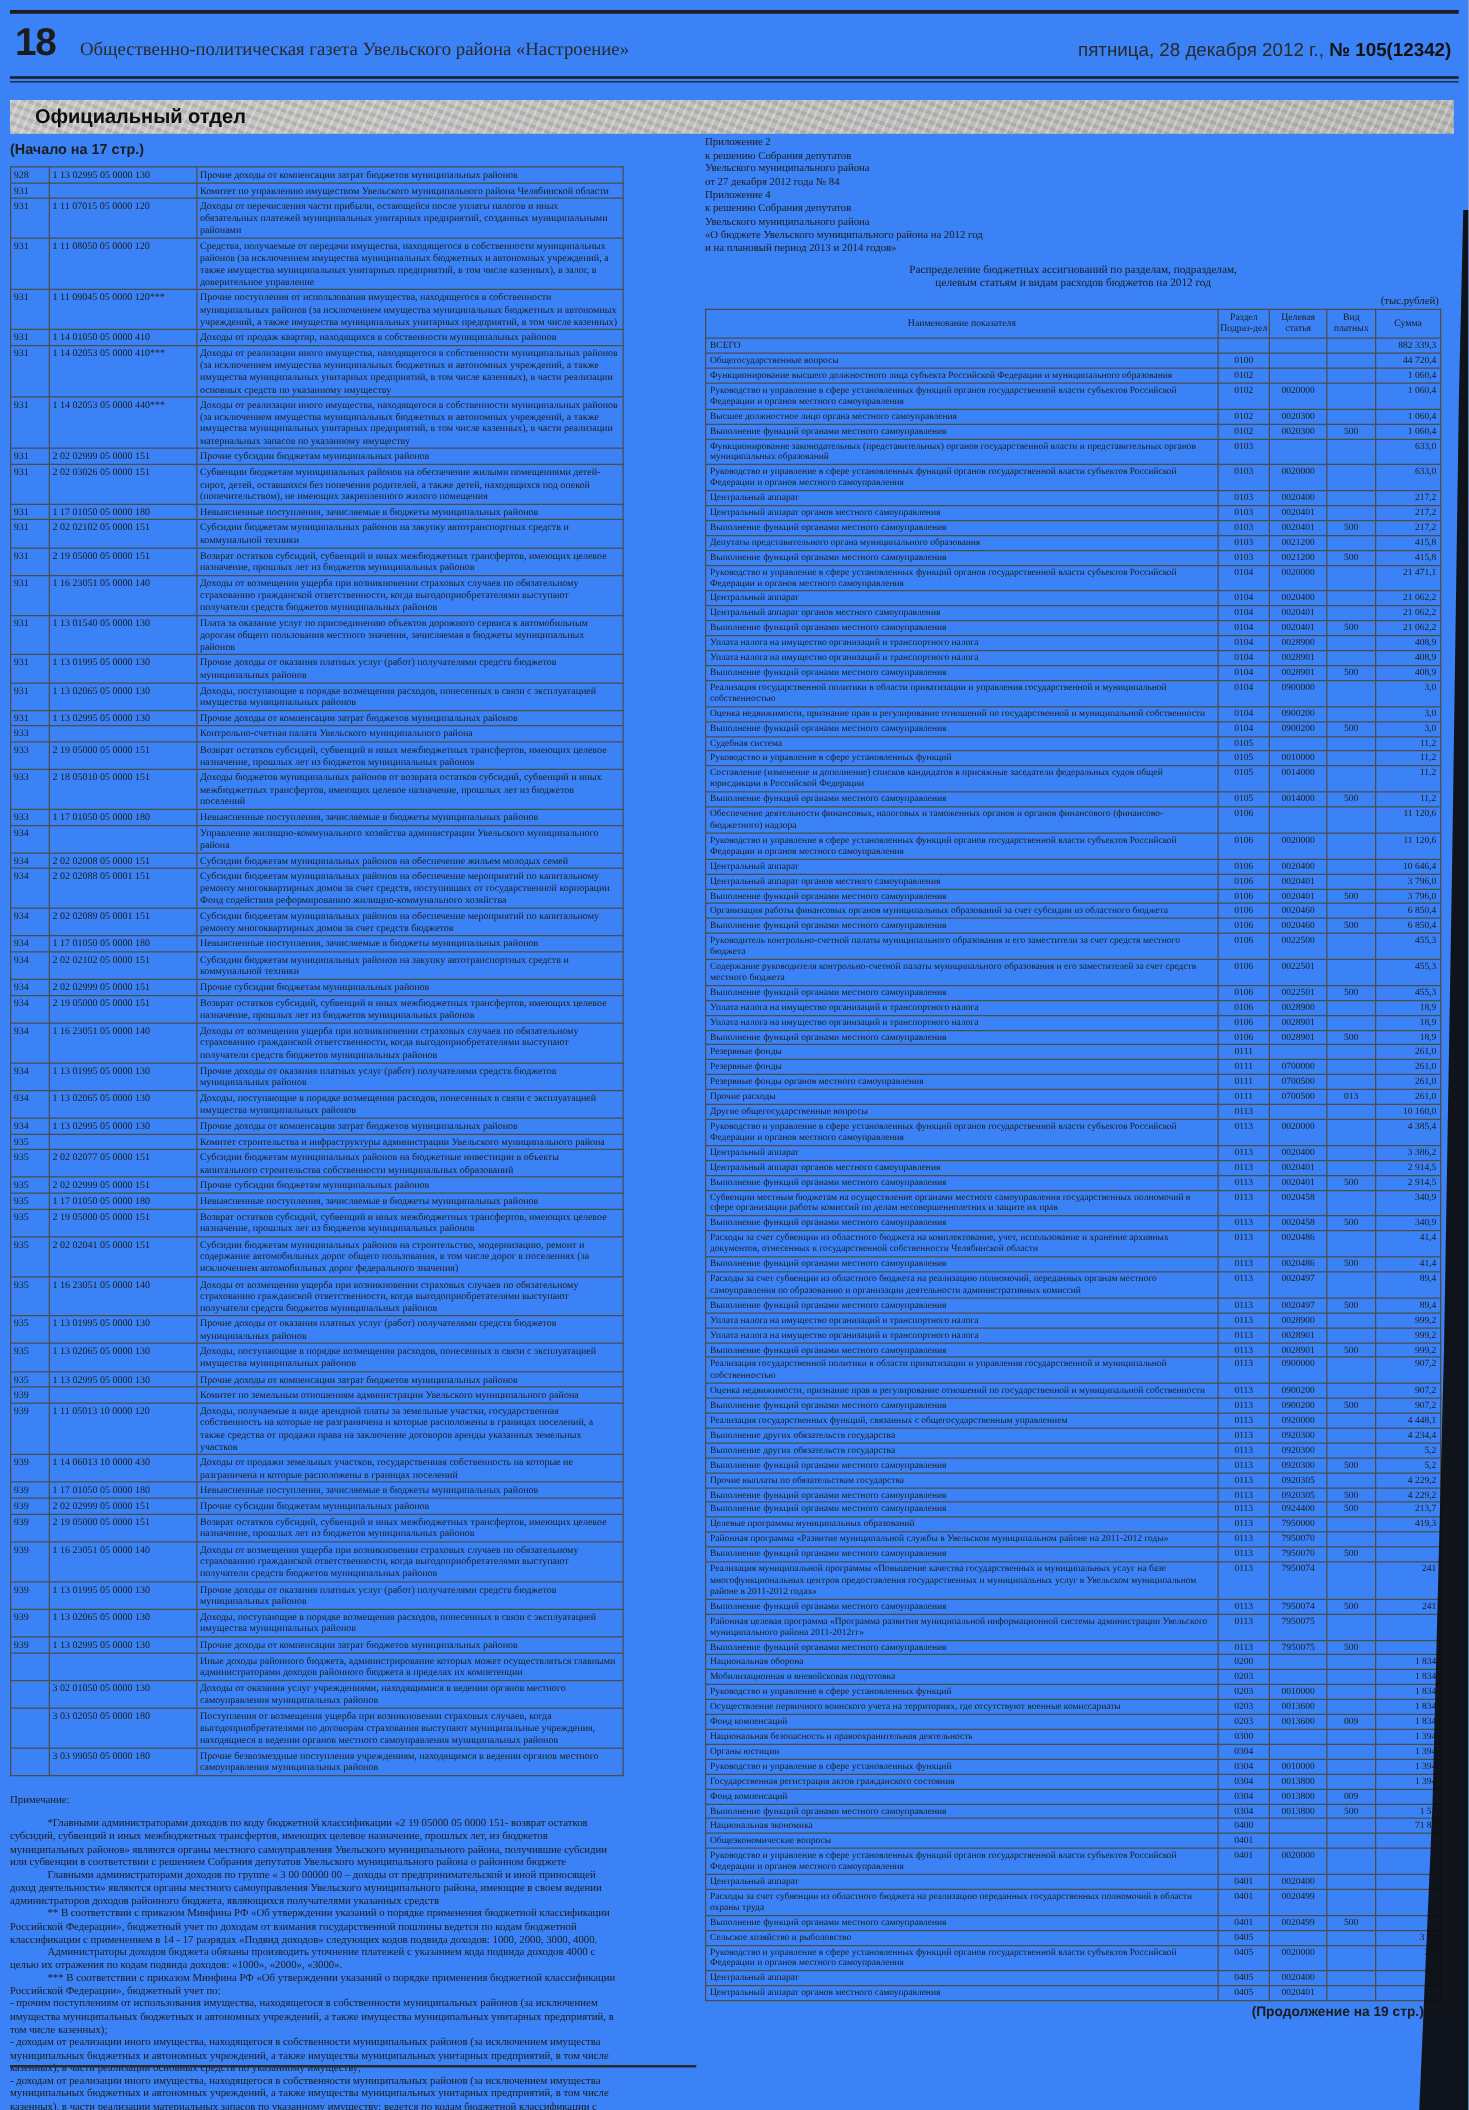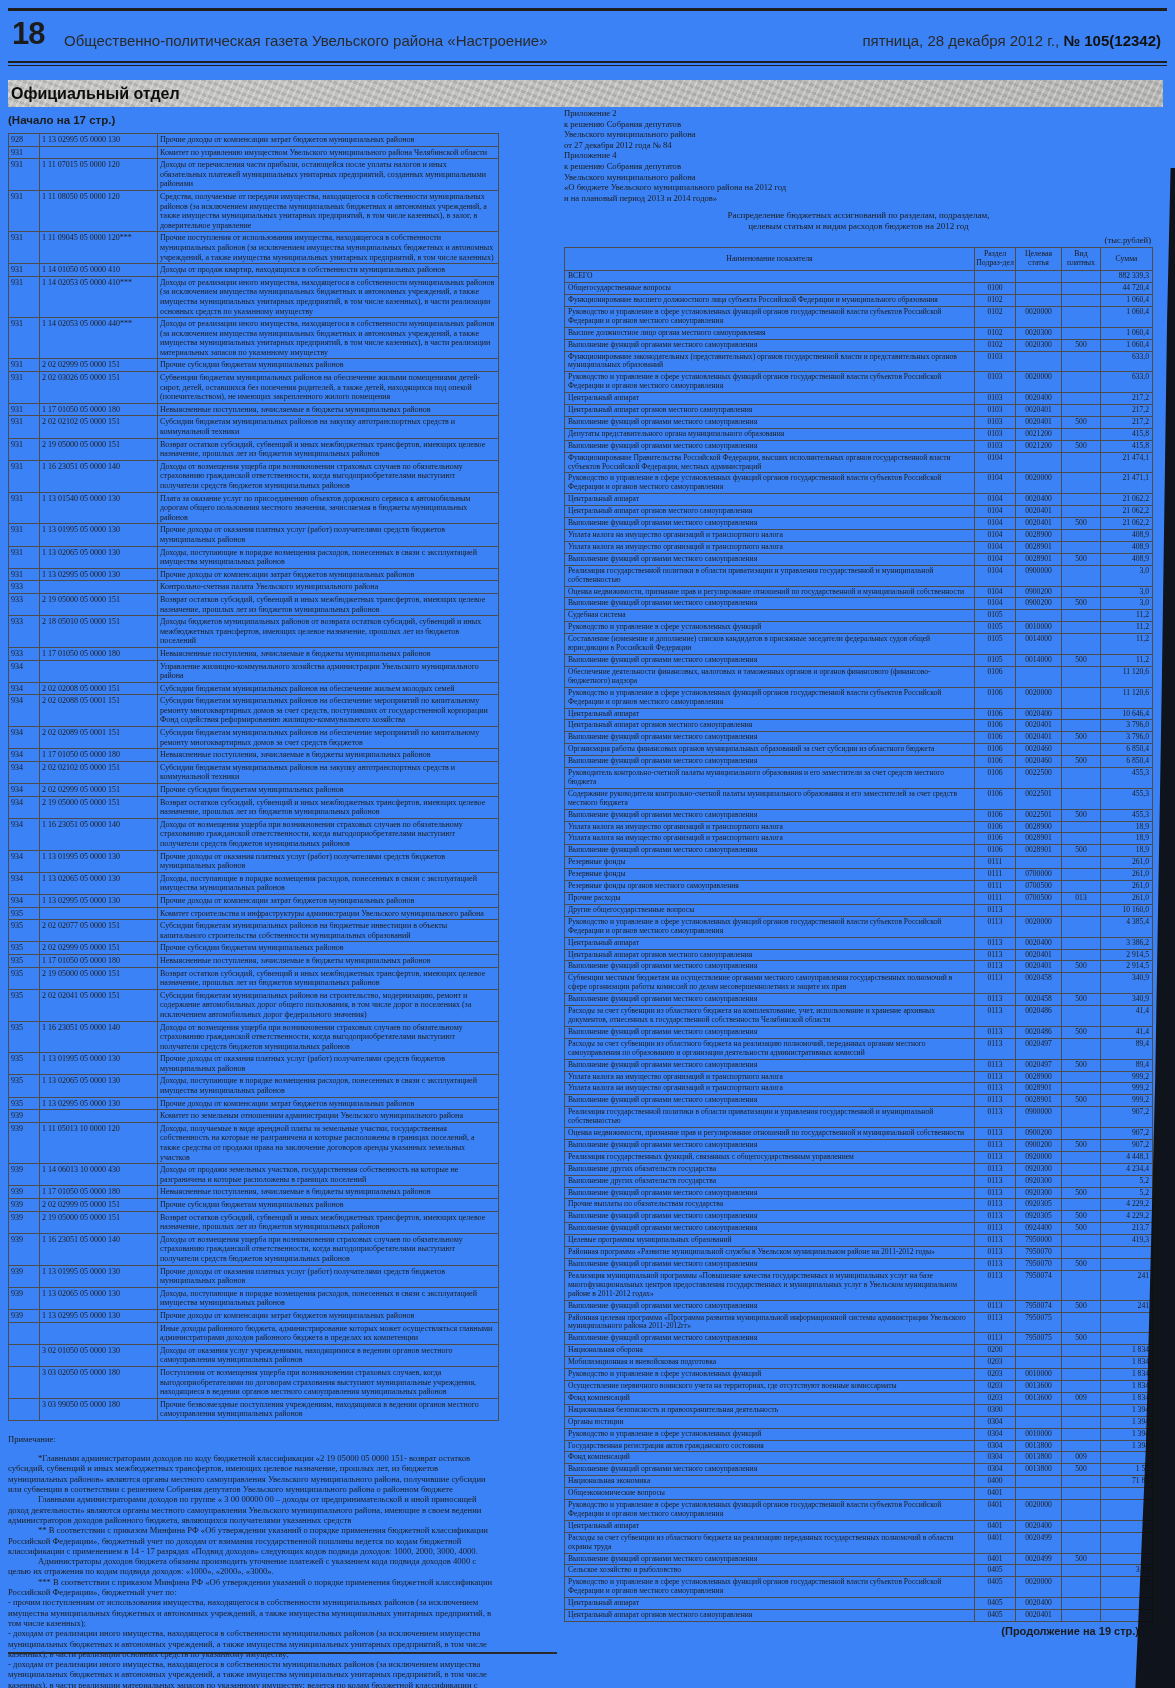--- a/index.html
+++ b/index.html
@@ -2,33 +2,33 @@
 <html><head>
 <meta charset="utf-8">
 <style>
   html,body{margin:0;padding:0;background:#d8d6d0;}
   .page{position:relative;width:1175px;height:1688px;background:#3b82f6;overflow:hidden;
         font-family:"Liberation Serif",serif;color:#1c1c1c;}
   
   .rule{position:absolute;background:#1e1e1e;}
   .pagenum{position:absolute;left:12px;top:16px;font-family:"Liberation Sans",sans-serif;
            font-weight:bold;font-size:31px;letter-spacing:-1px;}
-  .papername{position:absolute;left:64px;top:32px;font-family:Liberation Sans, sans-serif;
+  .papername{position:absolute;left:64px;top:32px;font-family:Liberation Serif, serif;
              font-size:15px;color:#2a2a2a;}
   .dateline{position:absolute;right:14px;top:32px;font-family:"Liberation Sans",sans-serif;
             font-size:15px;color:#2a2a2a;}
   .dateline b{font-weight:bold;color:#111;}
   .section-bar{position:absolute;left:8px;right:12px;top:80px;height:27px;
       background:
         repeating-linear-gradient(115deg, rgba(255,255,255,.28) 0 2px, rgba(0,0,0,0) 2px 6px),
         repeating-linear-gradient(20deg, rgba(90,90,90,.18) 0 3px, rgba(0,0,0,0) 3px 7px),
         linear-gradient(90deg,#c6c6c4,#b7b7b5);
       display:flex;align-items:center;}
   .section-bar span{font-family:"Liberation Sans",sans-serif;font-weight:bold;font-size:16px;
-      padding-left:3px;color:#0d0d0d;}
+      padding-left:20px;color:#0d0d0d;}
   
   .left-col{position:absolute;left:8px;top:114px;width:491px;}
   .note-start{font-family:"Liberation Sans",sans-serif;font-weight:bold;font-size:11.5px;margin:0 0 7px 0;}
   table{border-collapse:collapse;}
   .ltab{width:100%;font-size:8px;line-height:9.6px;table-layout:fixed;}
   .ltab td{border:1px solid #4c4c4c;padding:1px 3px 1px 2px;vertical-align:top;
            overflow:hidden;}
   .notes{margin-top:13px;font-size:8.6px;line-height:10.3px;padding-right:4px;}
   .notes .ttl{margin:0 0 9px 0;}
   .notes p{margin:0;}
@@ -513,27 +513,20 @@
             <td class="r">415,8</td>
           </tr>
           <tr>
             <td>Выполнение функций органами местного самоуправления</td>
             <td class="c">0103</td>
             <td class="c">0021200</td>
             <td class="c">500</td>
             <td class="r">415,8</td>
           </tr>
           <tr>
-            <td>Функционирование Правительства Российской Федерации, высших исполнительных органов государственной власти субъектов Российской Федерации, местных администраций</td>
-            <td class="c">0104</td>
-            <td class="c"></td>
-            <td class="c"></td>
-            <td class="r">21 474,1</td>
-          </tr>
-          <tr>
             <td>Руководство и управление в сфере установленных функций органов государственной власти субъектов Российской Федерации и органов местного самоуправления</td>
             <td class="c">0104</td>
             <td class="c">0020000</td>
             <td class="c"></td>
             <td class="r">21 471,1</td>
           </tr>
           <tr>
             <td>Центральный аппарат</td>
             <td class="c">0104</td>
             <td class="c">0020400</td>

